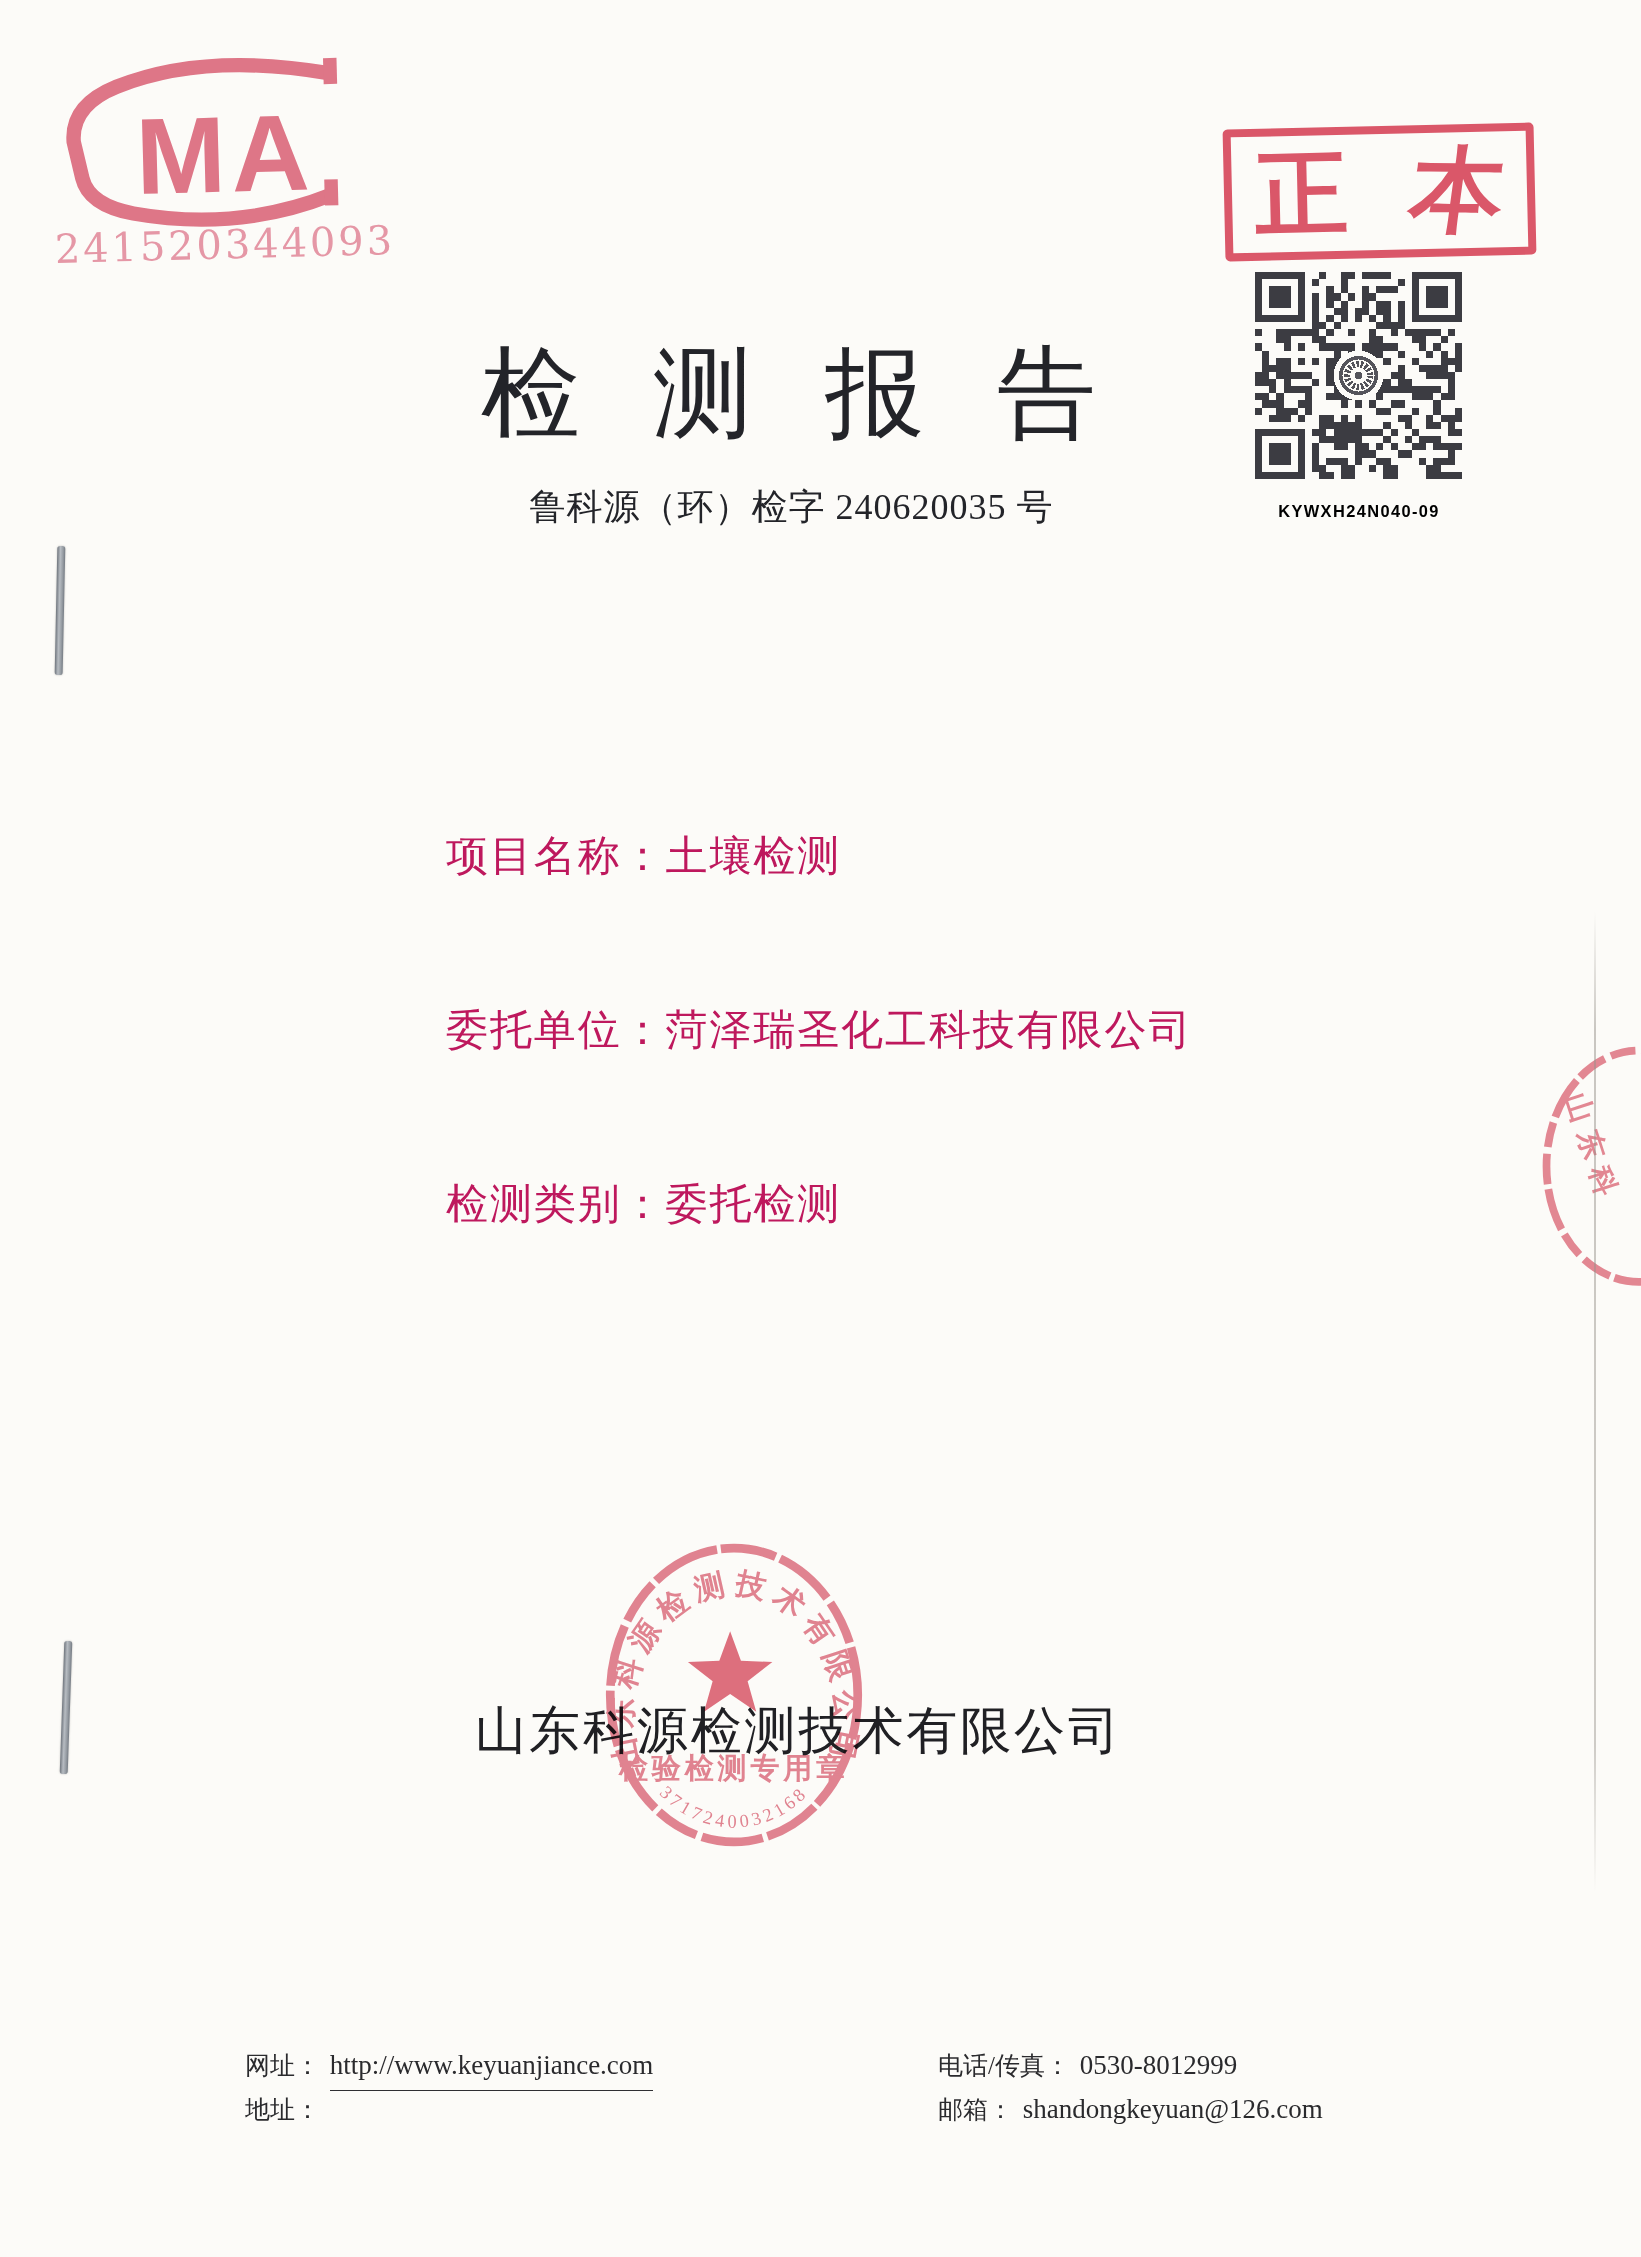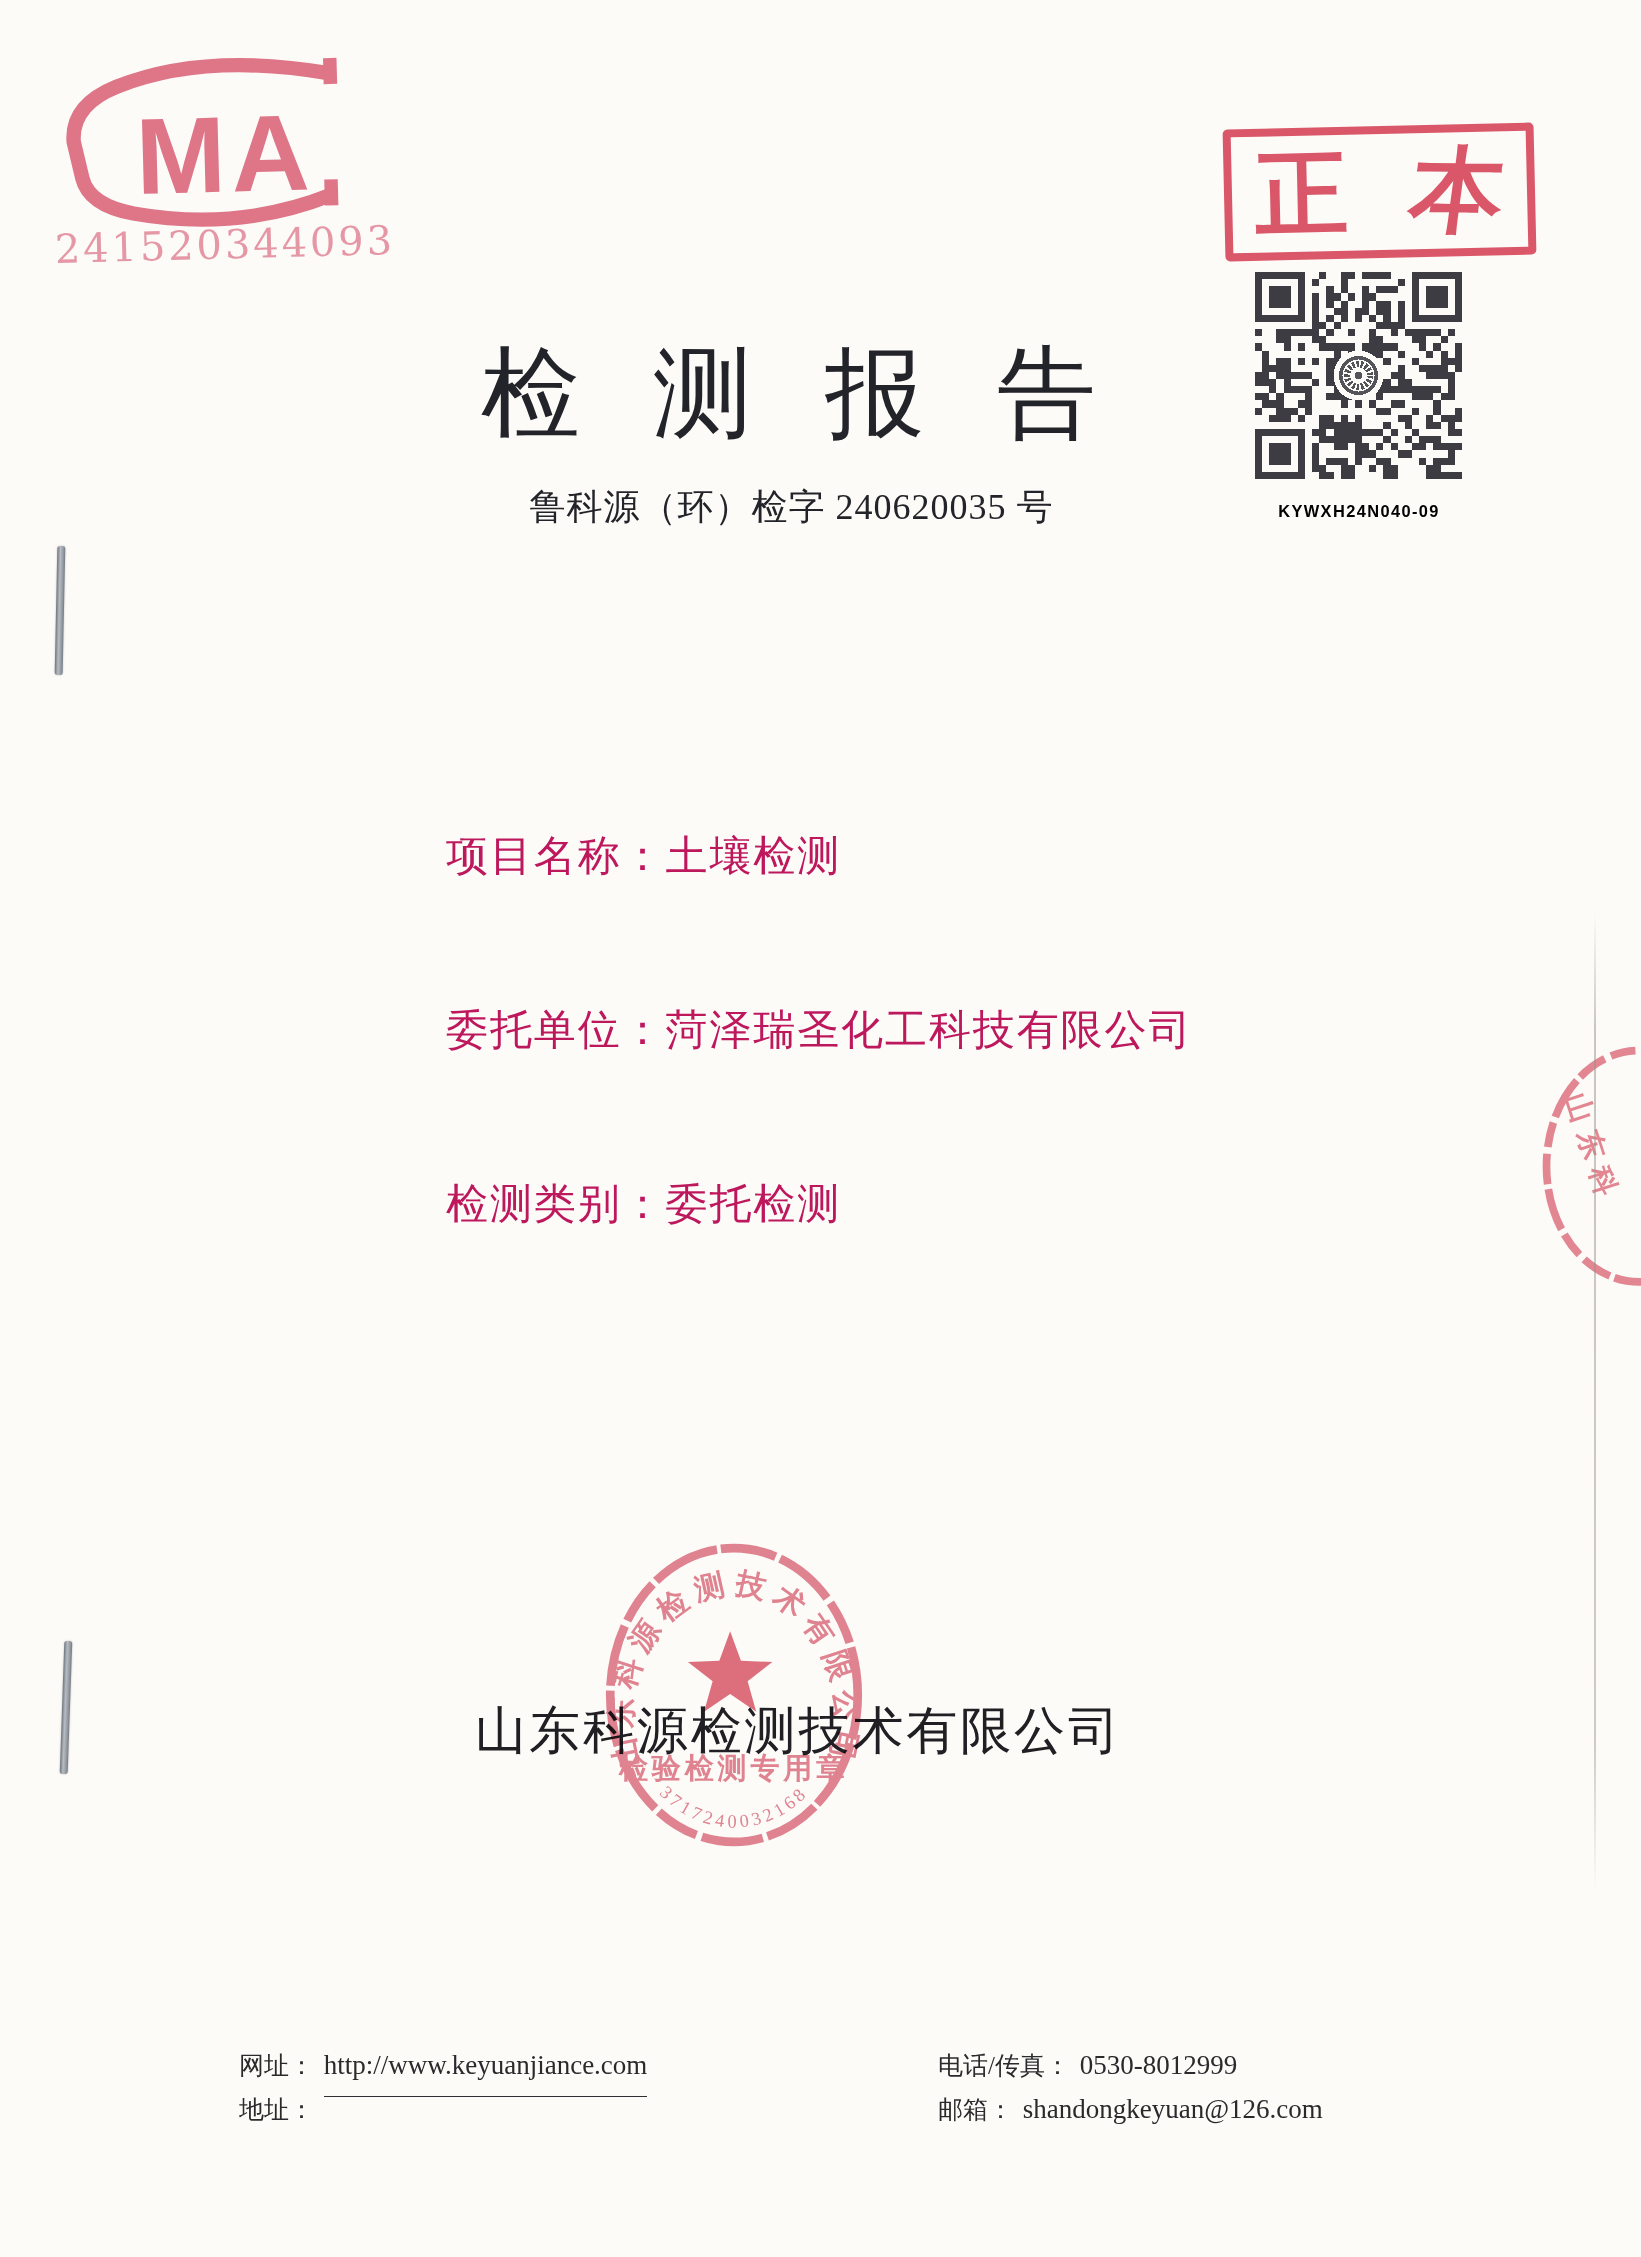--- a/index.html
+++ b/index.html
@@ -58,25 +58,25 @@
   
   .staple{
     position:absolute;width:7.7px;border-radius:2.9px;
     background:linear-gradient(to right,#6f757d,#b7bcc2 40%,#959ba2 75%,#767c84);
     box-shadow:0 0 1.9px rgba(60,60,60,.35);
   }
   .s1{left:56px;top:546px;height:129px;transform:rotate(1.2deg);}
   .s2{left:62px;top:1641px;height:133px;transform:rotate(2deg);}
   
   .footer-col{position:absolute;top:2049px;font-size:25px;color:#2a2a2d;}
-  .fc-left{left:239px;}
+  .fc-left{left:245px;}
   .fc-right{left:938px;}
   .f-row{display:flex;align-items:baseline;gap:9.7px;white-space:nowrap;height:44px;}
   .f-val{font-size:27px;}
-  .u{border-bottom:1.9px solid #2f2f33;padding-bottom:15px;}
+  .u{border-bottom:1.9px solid #2f2f33;padding-bottom:9px;}
 </style>
 </head>
 <body>
 
 <div class="page">
 
   <div class="cma-wrap">
     <svg width="319" height="183" viewBox="0 0 330 190">
       <path d="M 300,32 Q 170,6 78,40 Q 30,58 32,96 L 40,134 Q 46,162 92,172 Q 200,194 298,158" fill="none" stroke="#da6478" stroke-width="15"></path>
       <rect x="293" y="16" width="14" height="27" fill="#da6478"></rect>

